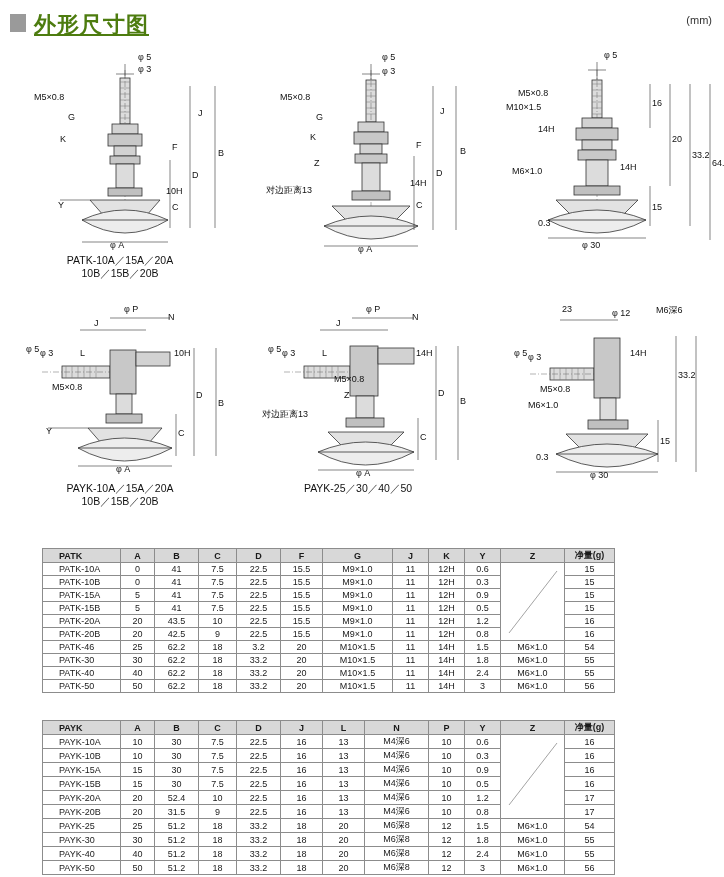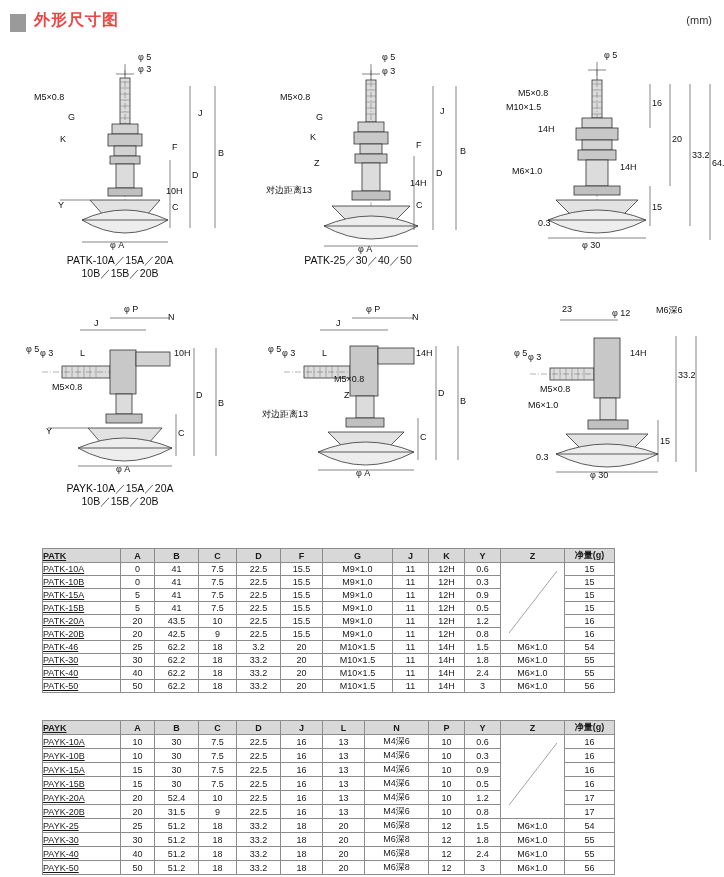--- a/index.html
+++ b/index.html
@@ -13,21 +13,21 @@
     overflow:hidden;
   }
   
   .header { position:absolute; left:0; top:10px; width:724px; height:30px; }
   .header .sqmark {
     position:absolute; left:10px; top:4px; width:16px; height:18px;
     background:#9a9a9a;
   }
   .header .title {
     position:absolute; left:34px; top:0px;
-    font-size:16px; font-weight:bold; letter-spacing:1px; color:#ef4444;
+    font-size:22px; font-weight:bold; letter-spacing:1px; color:#4d7c0f;text-decoration:underline;
   }
   .header .unit {
     position:absolute; right:12px; top:4px;
     font-size:11px; color:#333;
   }
   
   .drawings { position:absolute; left:0; top:42px; width:724px; height:480px; }
   .fig { position:absolute; }
   .caption {
     position:absolute; text-align:center; font-size:10.5px; color:#111;
@@ -48,21 +48,21 @@
     padding:0 2px;
     text-align:center;
     white-space:nowrap;
   }
   table.spec thead th {
     background:#d8d8d8;
     font-weight:bold;
     font-size:9px;
   }
   table.spec td.first, table.spec th.first {
-    text-align:left; padding-left:0; width:78px;text-decoration:underline;
+    text-align:left; padding-left:16px; width:78px;
   }
   table.spec td { background:#ffffff; }
   .diagcell { position:relative; padding:0; }
   .diagcell svg { position:absolute; left:0; top:0; }
 </style>
 </head>
 <body>
 
 <div class="header">
   <div class="sqmark"></div>
@@ -169,23 +169,20 @@
     <div class="lbl" style="left:52px; top:82px;">K</div>
     <div class="lbl" style="left:182px; top:56px;">J</div>
     <div class="lbl" style="left:202px; top:96px;">B</div>
     <div class="lbl" style="left:158px; top:90px;">F</div>
     <div class="lbl" style="left:178px; top:118px;">D</div>
     <div class="lbl" style="left:158px; top:150px;">C</div>
     <div class="lbl" style="left:56px; top:108px;">Z</div>
     <div class="lbl" style="left:152px; top:128px;">14H</div>
     <div class="lbl" style="left:8px; top:134px;">对边距离13</div>
     <div class="lbl" style="left:100px; top:194px;">φ A</div>
-    <div class="caption" style="left:0px; top:204px;">
-      <span>PATK-25／30／40／50</span>
-    </div>
   </div>
 
   <div class="fig" style="left:500px; top:8px; width:224px; height:240px;">
     <svg width="224" height="215" viewBox="0 0 224 215">
       <g stroke="#333" fill="none" stroke-width="0.8">
         <rect x="92" y="30" width="10" height="38" fill="#dcdcdc"></rect>
         <line x1="97" y1="20" x2="97" y2="172" stroke="#666" stroke-width="0.5" stroke-dasharray="6,2,1,2"></line>
         <g stroke="#777" stroke-width="0.5">
           <line x1="92" y1="34" x2="102" y2="34"></line>
             <line x1="92" y1="40" x2="102" y2="40"></line>
@@ -319,20 +316,23 @@
     <div class="lbl" style="left:158px; top:58px;">14H</div>
     <div class="lbl" style="left:10px; top:54px;">φ 5</div>
     <div class="lbl" style="left:24px; top:58px;">φ 3</div>
     <div class="lbl" style="left:76px; top:84px;">M5×0.8</div>
     <div class="lbl" style="left:86px; top:100px;">Z</div>
     <div class="lbl" style="left:4px; top:118px;">对边距离13</div>
     <div class="lbl" style="left:180px; top:98px;">D</div>
     <div class="lbl" style="left:202px; top:106px;">B</div>
     <div class="lbl" style="left:162px; top:142px;">C</div>
     <div class="lbl" style="left:98px; top:178px;">φ A</div>
+    <div class="caption" style="left:0px; top:192px;">
+      <span>PAYK-25／30／40／50</span>
+    </div>
   </div>
 
   <div class="fig" style="left:500px; top:248px; width:224px; height:230px;">
     <svg width="224" height="205" viewBox="0 0 224 205">
       <g stroke="#333" fill="none" stroke-width="0.8">
         <rect x="50" y="78" width="44" height="12" fill="#dcdcdc"></rect>
         <g stroke="#777" stroke-width="0.5">
           <line x1="54" y1="78" x2="54" y2="90"></line>
             <line x1="60" y1="78" x2="60" y2="90"></line>
           <line x1="66" y1="78" x2="66" y2="90"></line>

